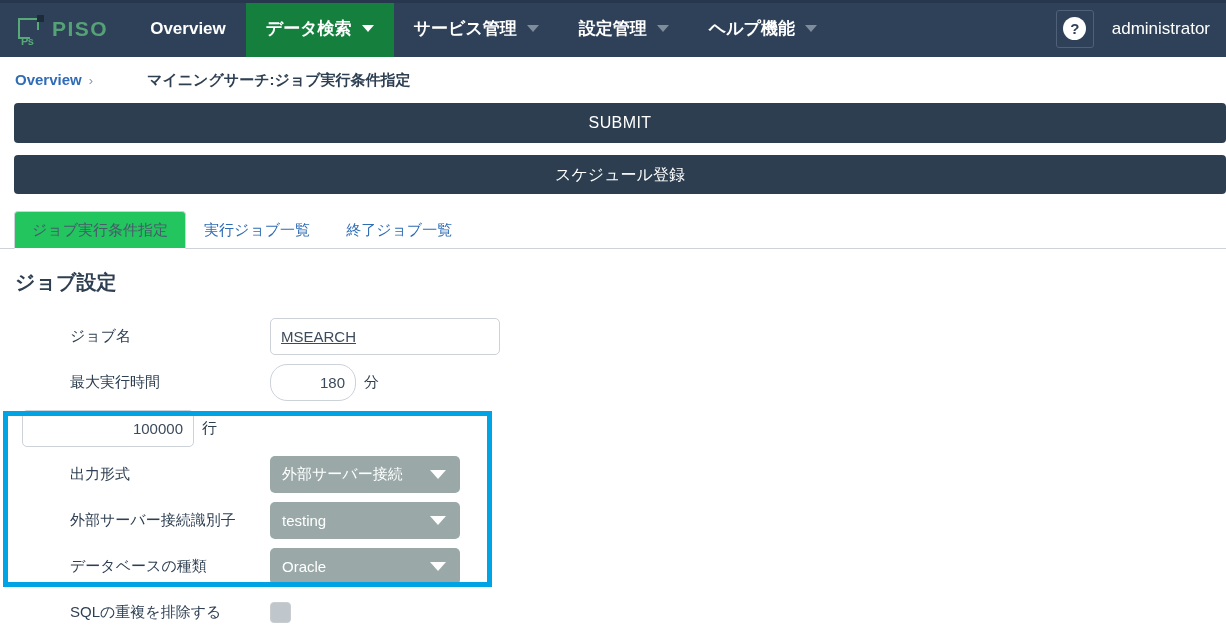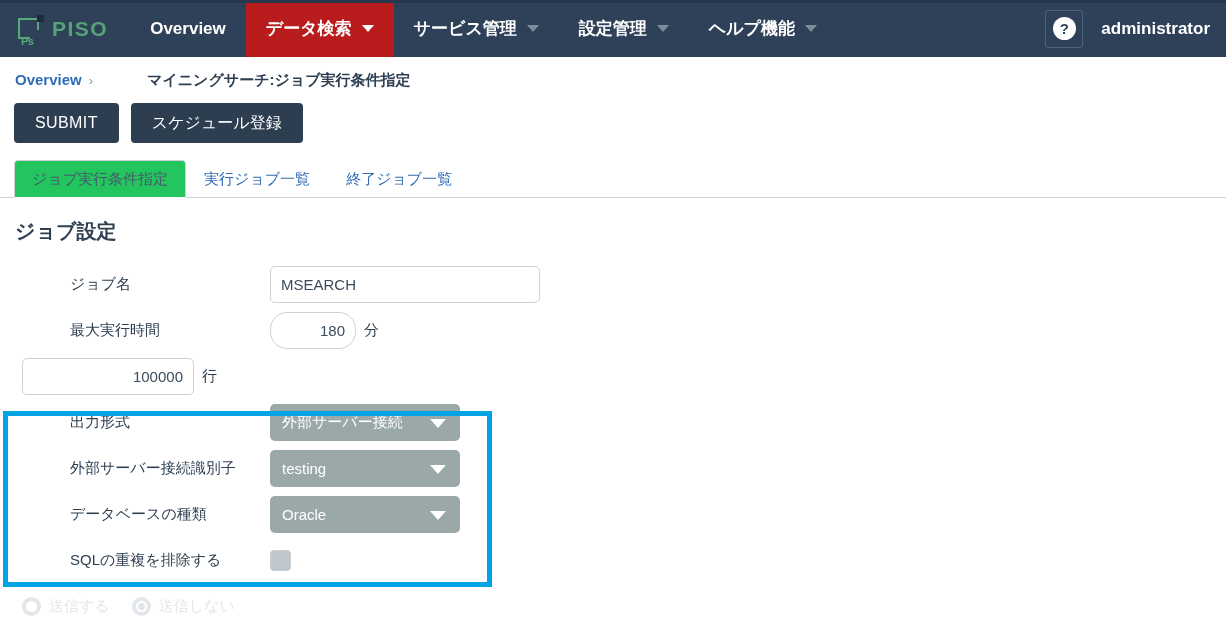--- a/index.html
+++ b/index.html
@@ -79,21 +79,21 @@
     align-items: center;
     gap: 10px;
     padding: 0 20px;
     color: #ffffff;
     font-size: 17px;
     font-weight: bold;
     cursor: pointer;
     white-space: nowrap;
   }
   .nav-item.active {
-    background: #b91c1c;
+    background: #15803d;
   }
   .caret {
     width: 0; height: 0;
     border-left: 6px solid transparent;
     border-right: 6px solid transparent;
     border-top: 7px solid #7e8c9c;
     display: inline-block;
   }
   .nav-item.active .caret { border-top-color: #ffffff; }
 
@@ -121,21 +121,21 @@
     font-size: 15px;
     font-weight: bold;
     display: flex;
     align-items: center;
     justify-content: center;
     line-height: 1;
   }
   .username {
     color: #ffffff;
     font-size: 17px;
-    font-weight: bold;
+    font-weight: normal;
   }
 
   
   .breadcrumb {
     padding: 14px 0 0 15px;
     font-size: 15px;
     display: flex;
     align-items: baseline;
     gap: 7px;
   }
@@ -151,20 +151,21 @@
     font-weight: bold;
     font-size: 15px;
     margin-left: 47px;
   }
 
   
   .actions {
     padding: 13px 0 0 14px;
     display: flex;
     gap: 12px;
+    flex-direction: column;
   }
   .btn {
     background: #2d3e50;
     color: #ffffff;
     border: none;
     border-radius: 4px;
     font-family: inherit;
     font-size: 16px;
     padding: 11px 21px;
     cursor: pointer;
@@ -242,21 +243,21 @@
     font-family: inherit;
     font-size: 15px;
     color: #3c4b5c;
     border: 1px solid #ccd2d8;
     border-radius: 5px;
     height: 37px;
     padding: 0 10px;
     background: #ffffff;
     outline: none;
   }
-  input.txt.wide { width: 270px; }
+  input.txt.wide { width: 230px; text-decoration: underline; }
   input.txt.num-sm { width: 86px; text-align: right; border-radius: 17px; }
   input.txt.num-md { width: 172px; text-align: right; }
 
   .sel {
     position: relative;
     width: 190px;
     height: 37px;
     background: #9aa8a8;
     border: none;
     border-radius: 5px;

